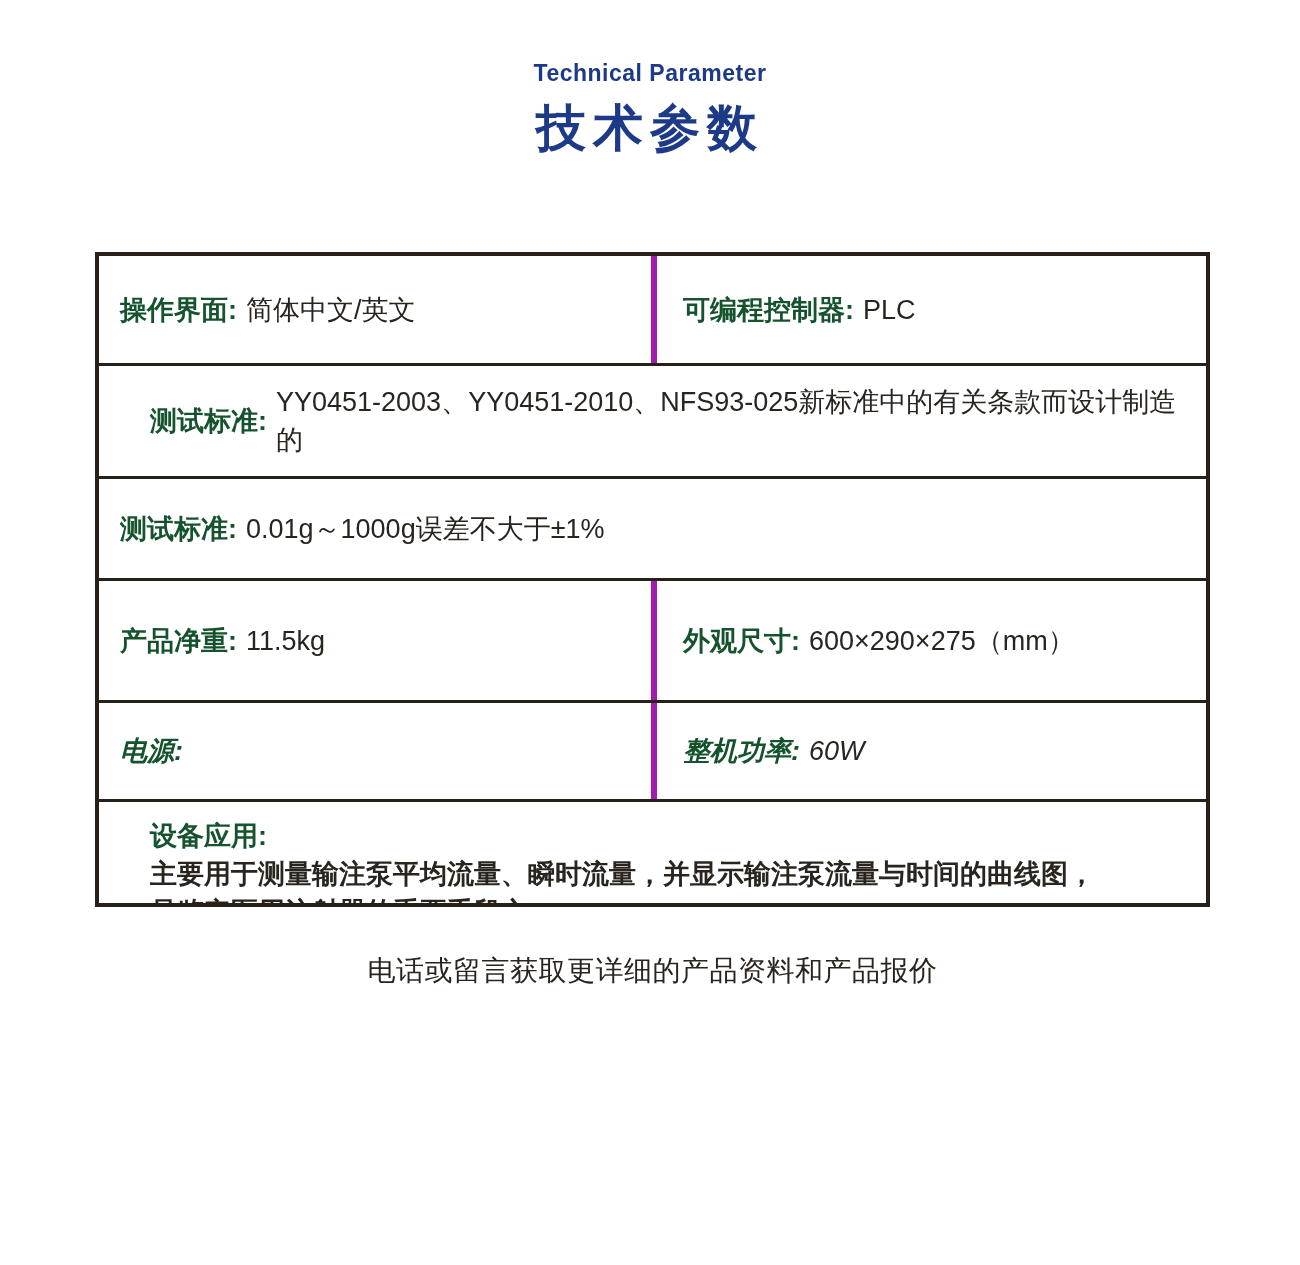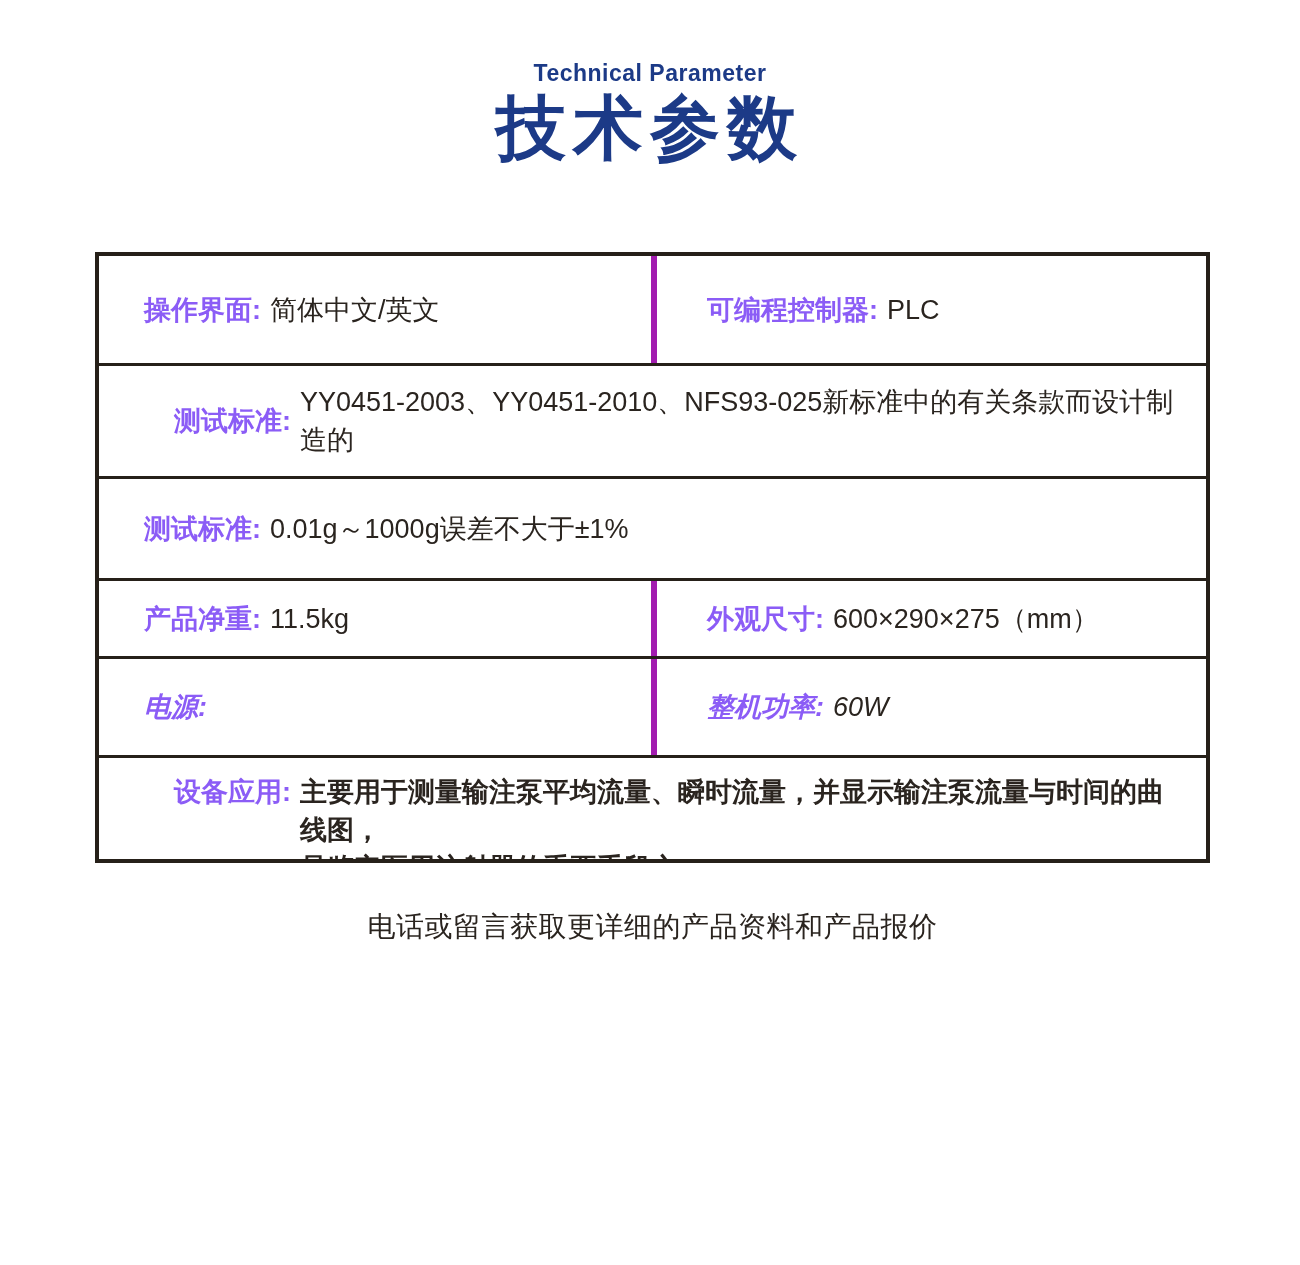--- a/index.html
+++ b/index.html
@@ -11,53 +11,52 @@
   }
   .page { width: 1300px; height: 1265px; position: relative; }
 
   
   .header { text-align: center; padding-top: 58px; }
   .subtitle {
     font-size: 23px; font-weight: bold; color: #1c3a87;
     line-height: 30px; letter-spacing: 0.5px;
   }
   .title {
-    font-size: 70px; font-weight: bold; color: #1c3a87;
+    font-size: 50px; font-weight: bold; color: #1c3a87;
     letter-spacing: 7px; line-height: 76px; margin-top: 2px;
   }
 
   
   .spec-table {
     margin: 86px 0 0 95px;
     width: 1115px;
     border: 4px solid #262019;
     background: #ffffff;
   }
   .t-row { display: grid; grid-template-columns: 552px 1fr; }
   .t-row--full { display: block; padding-left: 30px; }
   .t-row + .t-row { border-top: 3px solid #262019; }
   .t-row:nth-child(1) { height: 107px; }
   .t-row:nth-child(2) { height: 113px; }
   .t-row:nth-child(3) { height: 102px; }
-  .t-row:nth-child(4) { height: 78px; }
+  .t-row:nth-child(4) { height: 122px; }
   .t-row:nth-child(5) { height: 99px; font-style: italic; }
   .t-row:nth-child(6) { height: 104px; }
   .t-cell {
     display: flex; align-items: center;
     padding: 0 18px 0 21px;
     height: 100%;
     overflow: hidden;
   }
   .t-cell--right { border-left: 6px solid #a21caf; padding-left: 26px; }
-  .t-cell--multiline { align-items: flex-start; padding-top: 15px; }
+  .t-cell--multiline { align-items: flex-start; padding-top: 15px; flex-direction: column; }
   .cell-label {
-    color: #8b5cf6; font-weight: bold; font-size: 27px;
+    color: #14532d; font-weight: bold; font-size: 27px;
     line-height: 38px; white-space: nowrap; flex: none;
     margin-right: 9px;
-    margin-left: 24px;
   }
   .cell-value {
     color: #2a241f; font-size: 27px; line-height: 38px;
     white-space: pre-line;
   }
   .cell-value--strong { font-weight: bold; }
 
   
   .footer {
     margin: 40px 0 0 95px; width: 1115px;

